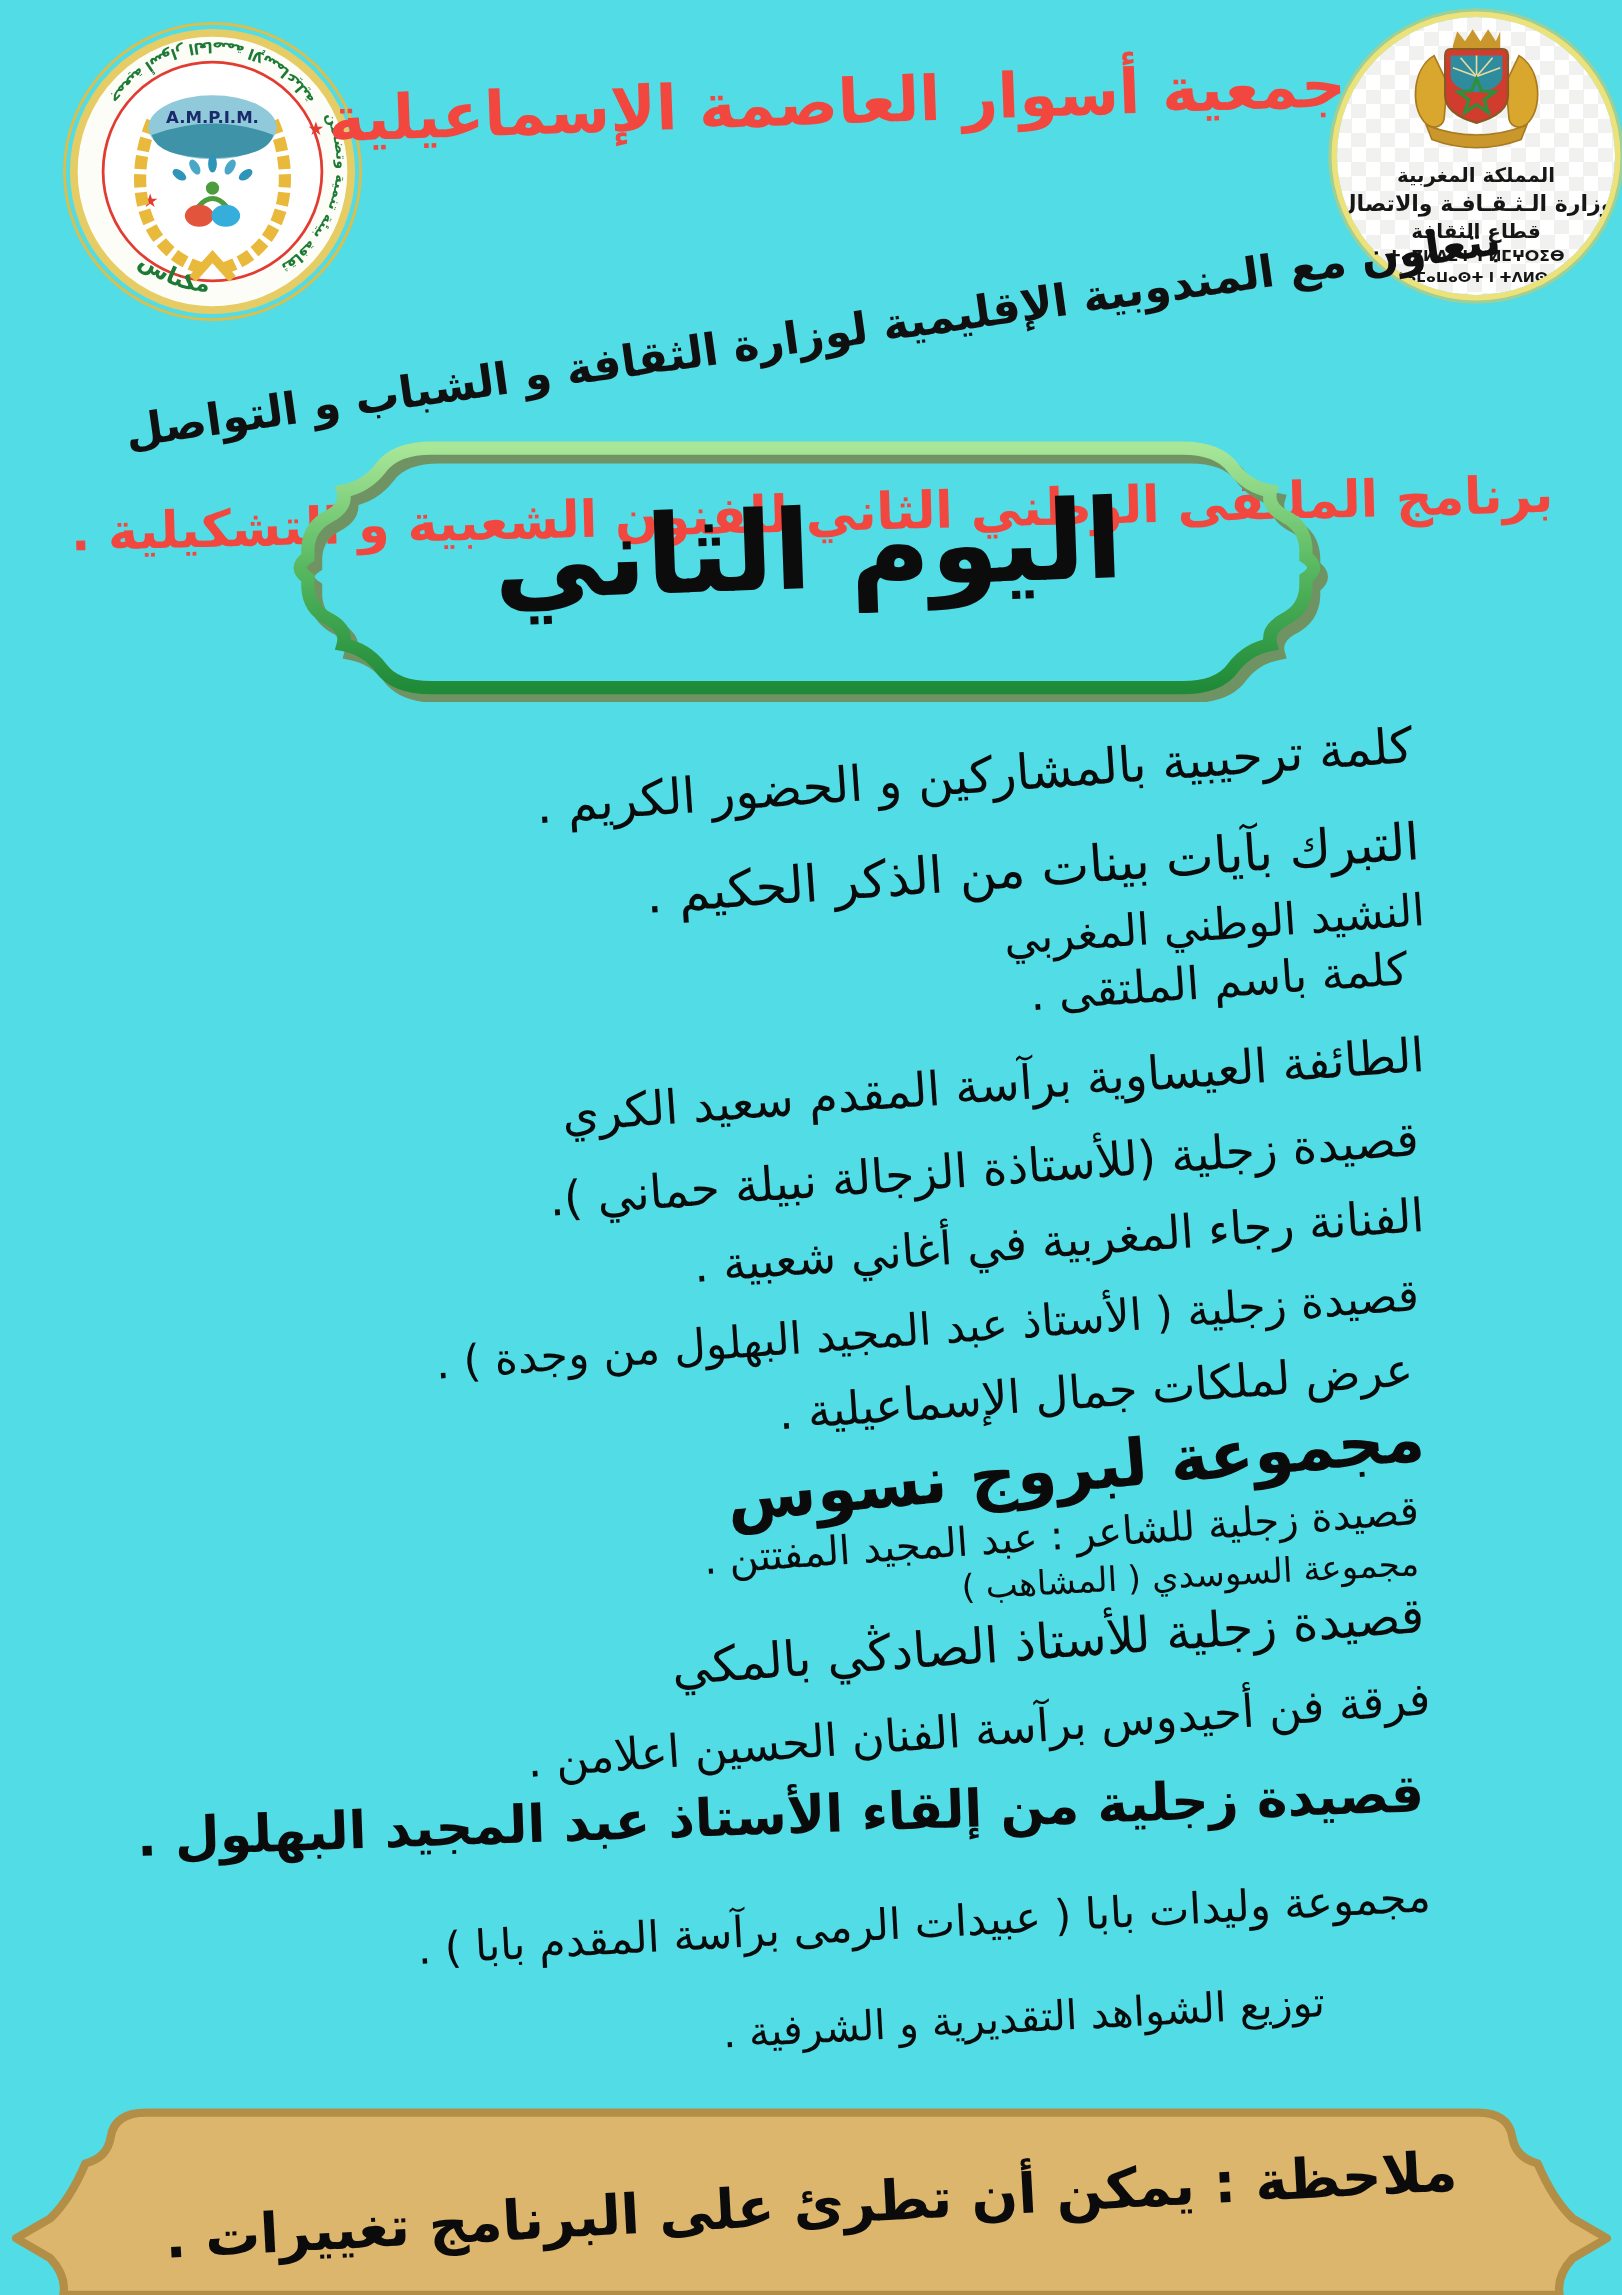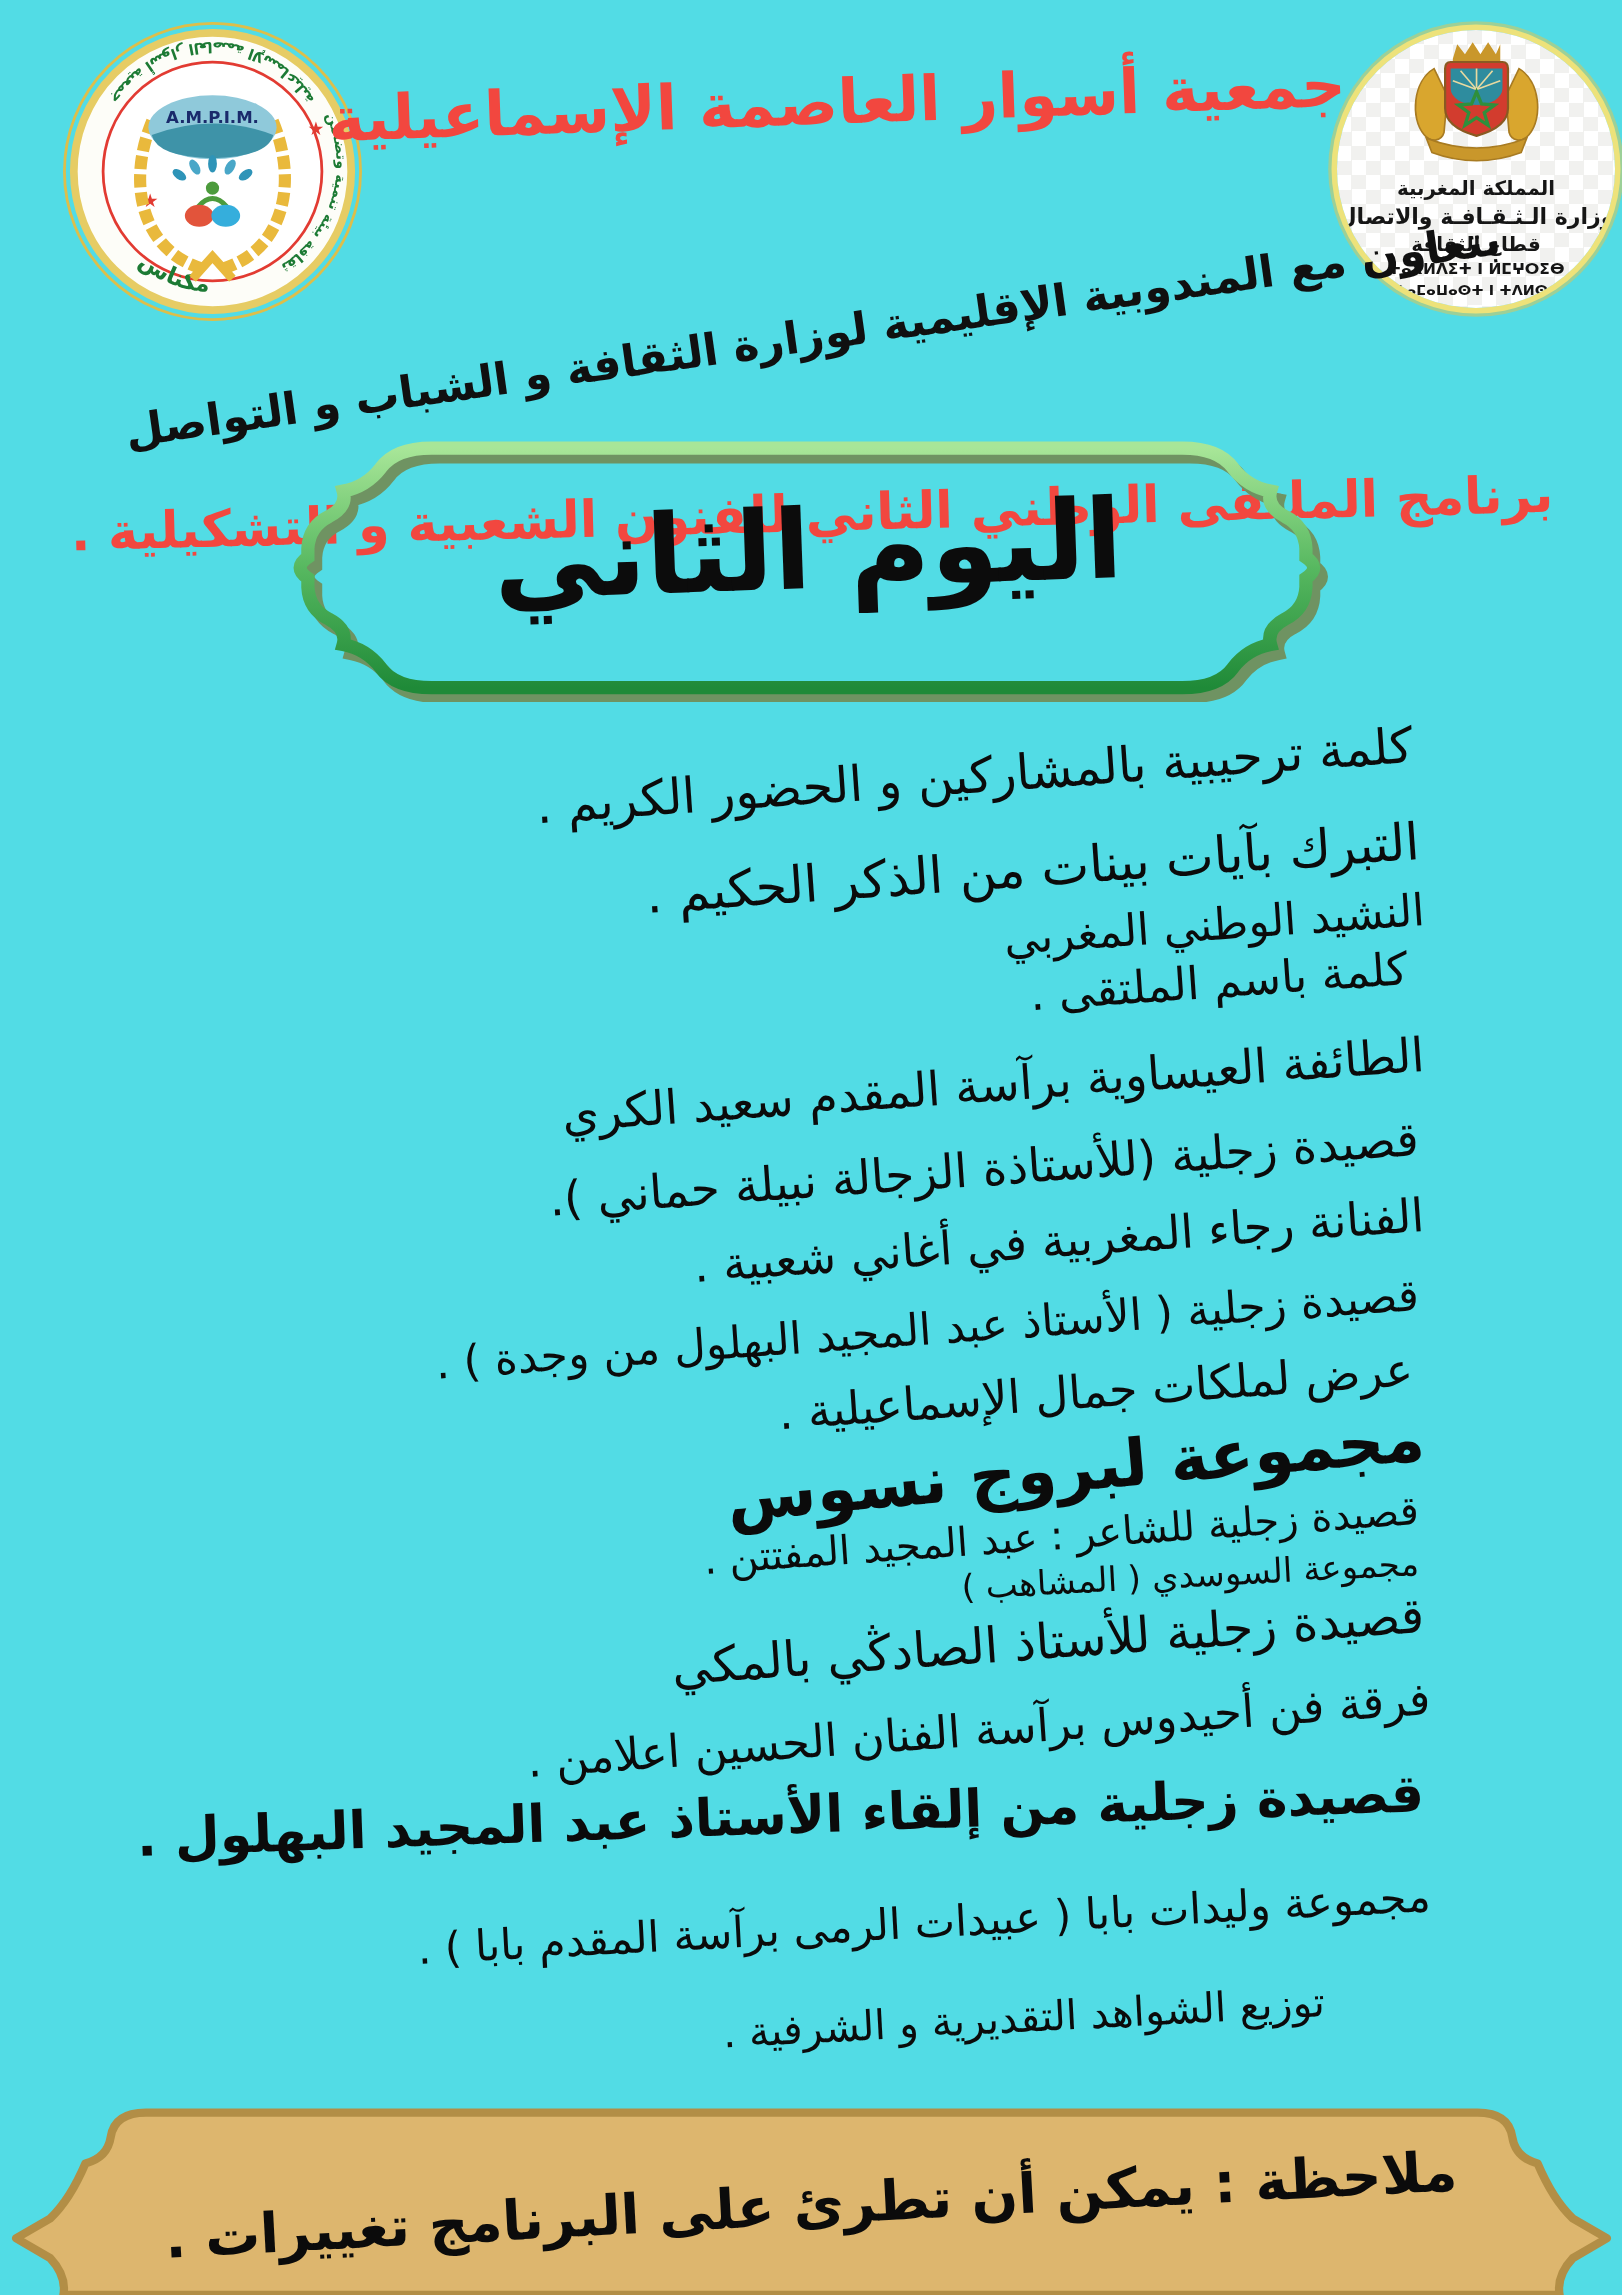--- a/index.html
+++ b/index.html
@@ -25,21 +25,21 @@
   }
   #program-title{
     left:15.5px;top:484px;width:1592px;
     font-size:51px;font-weight:700;color:#F2473F;
     text-align:center;white-space:nowrap;
     transform:rotate(-1.5deg);
   }
   
   #left-logo{left:60px;top:19px;width:305px;height:305px;}
   #right-logo{
-    left:1337px;top:30px;width:278px;height:278px;border-radius:50%;
+    left:1337px;top:17px;width:278px;height:278px;border-radius:50%;
     background-image:conic-gradient(#f1f1ef 0 25%, #ffffff 0 50%, #f1f1ef 0 75%, #ffffff 0);
     background-size:29px 29px;
     box-shadow:0 0 0 5.5px #EDE27A, 0 0 0 8.8px rgba(217,199,90,.55);
     overflow:hidden;
   }
   #right-logo svg{position:absolute;inset:0;}
   
   #green-frame{left:288px;top:437px;width:1040px;height:265px;}
   #day-title{
     left:288px;top:486px;width:1040px;

